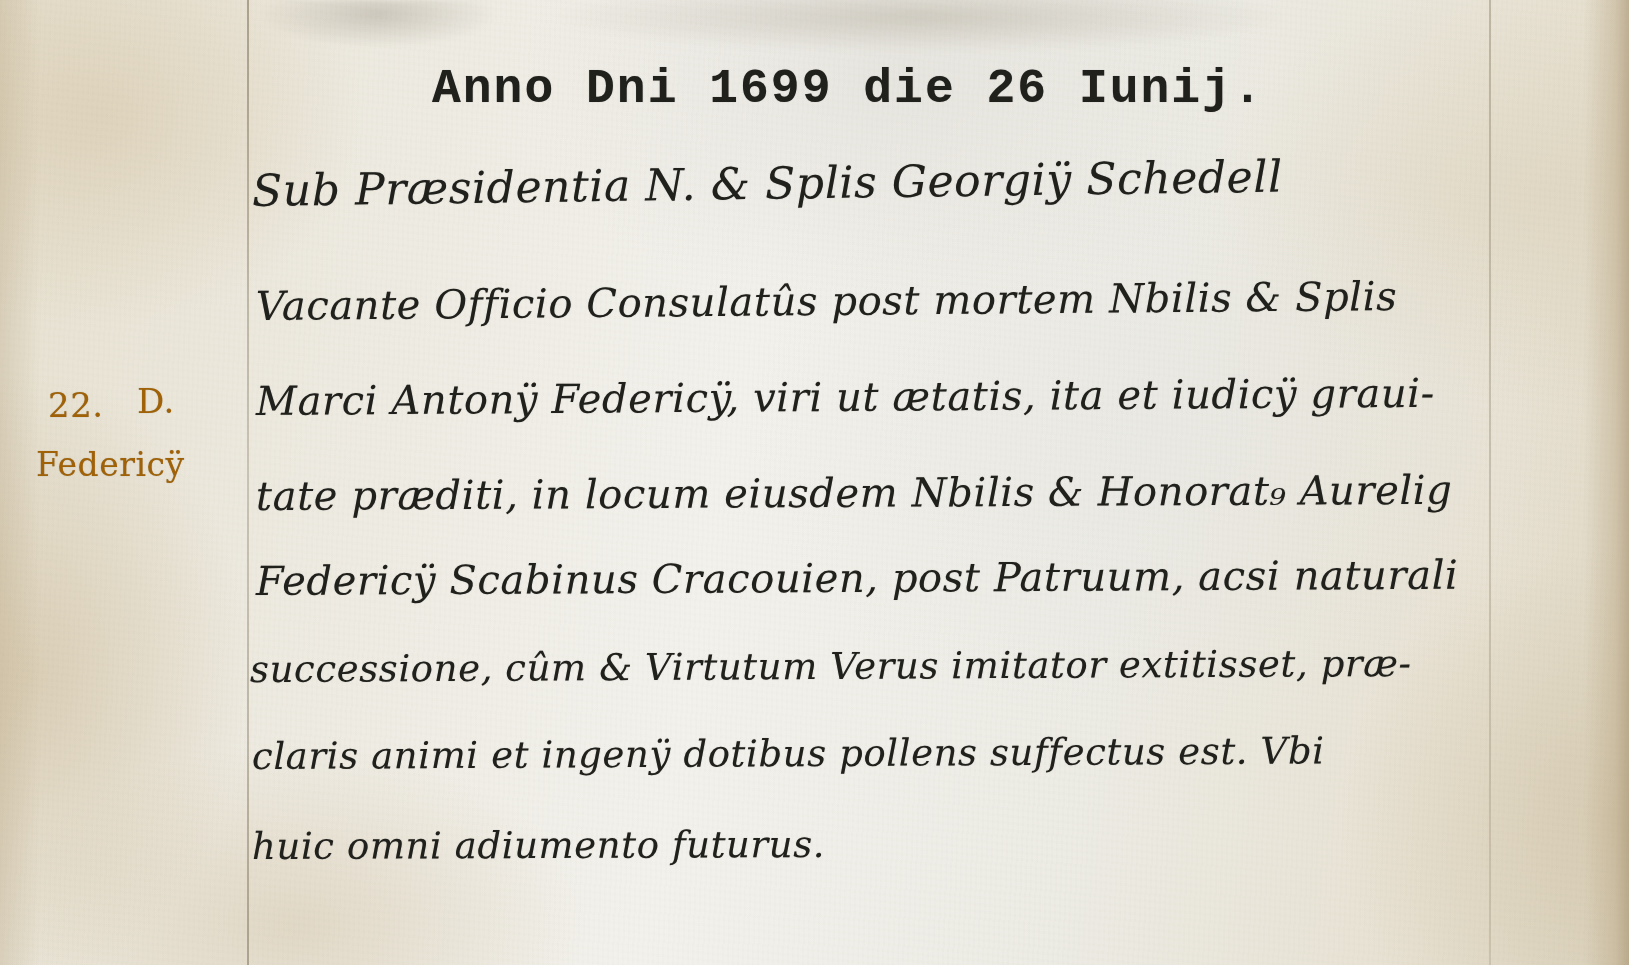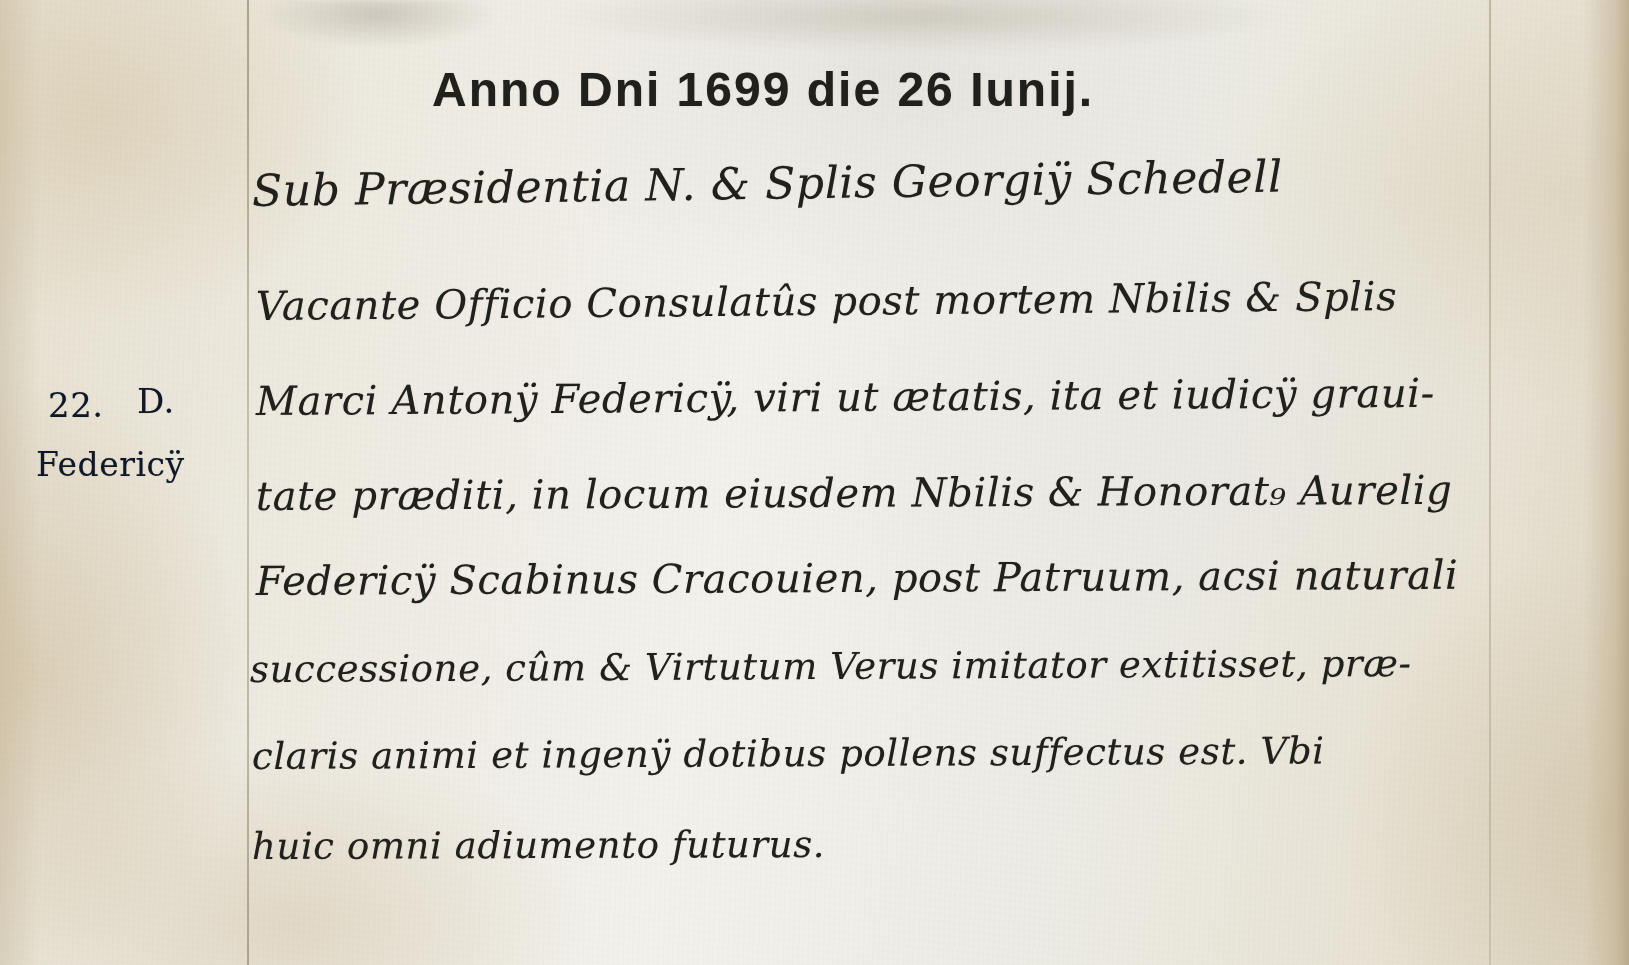--- a/index.html
+++ b/index.html
@@ -72,29 +72,29 @@
   
   .ink {
     position: absolute;
     color: #20201c;
     font-family: "DejaVu Serif", serif;
     font-style: italic;
     white-space: nowrap;
     text-shadow: 0 0 1px rgba(40,36,28,0.35);
   }
   .heading {
-    font-family: Liberation Sans, sans-serif;
+    font-family: Liberation Mono, monospace;
     font-style: normal;
     font-weight: 700;
     letter-spacing: 2px;
   }
   .margin-note {
     font-family: "DejaVu Serif", serif;
     font-style: normal;
-    color: #0f172a;
+    color: #a16207;
     letter-spacing: .5px;
   }
   .body-line {
     letter-spacing: .6px;
     transform-origin: left center;
   }
   .l-big { font-size: 44px; }
   .l-med { font-size: 40px; }
   .l-sm  { font-size: 37px; }
 </style>

